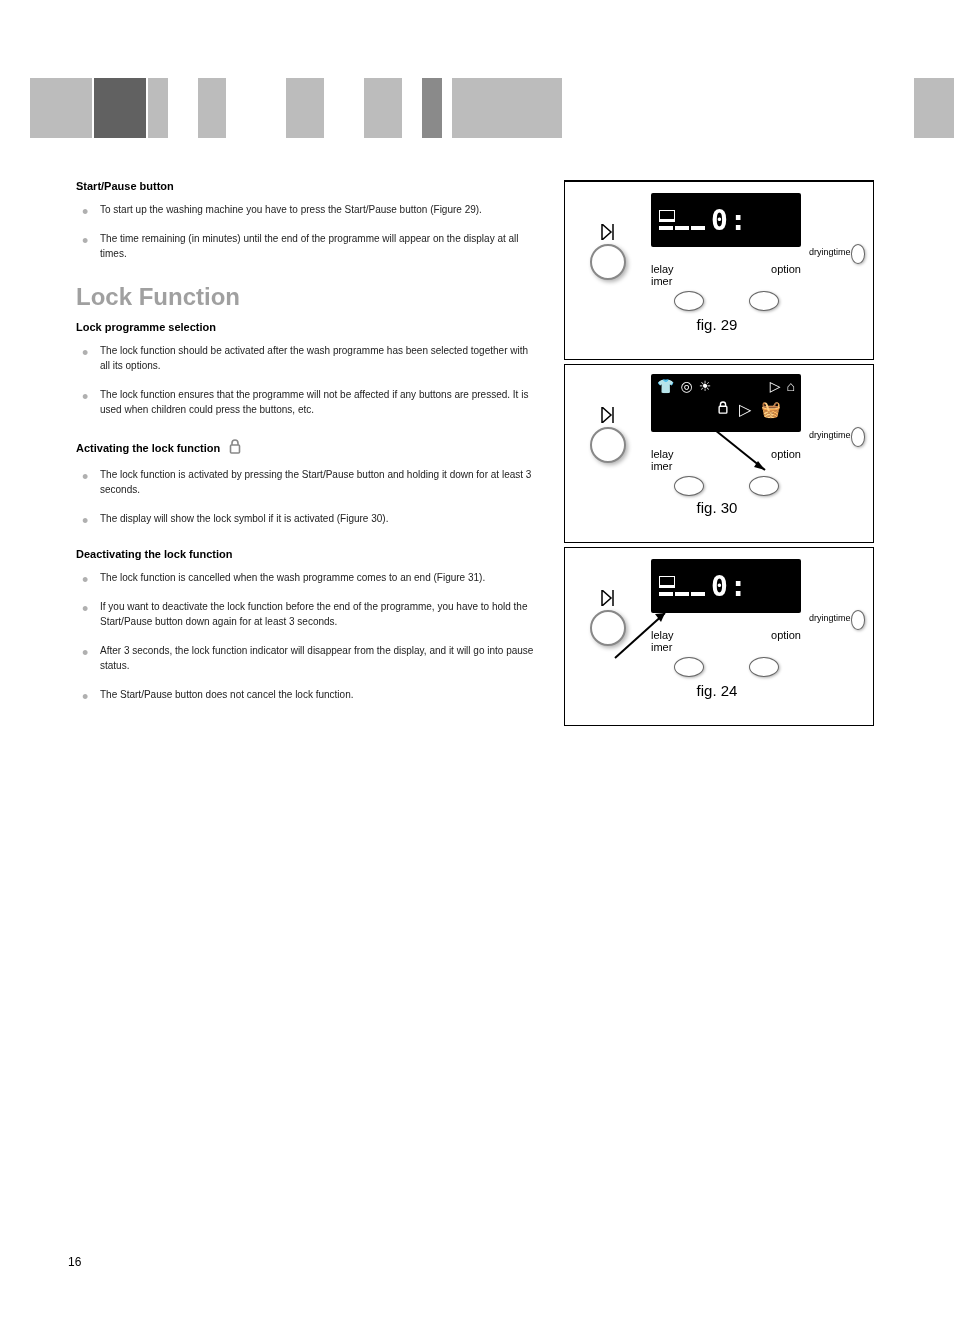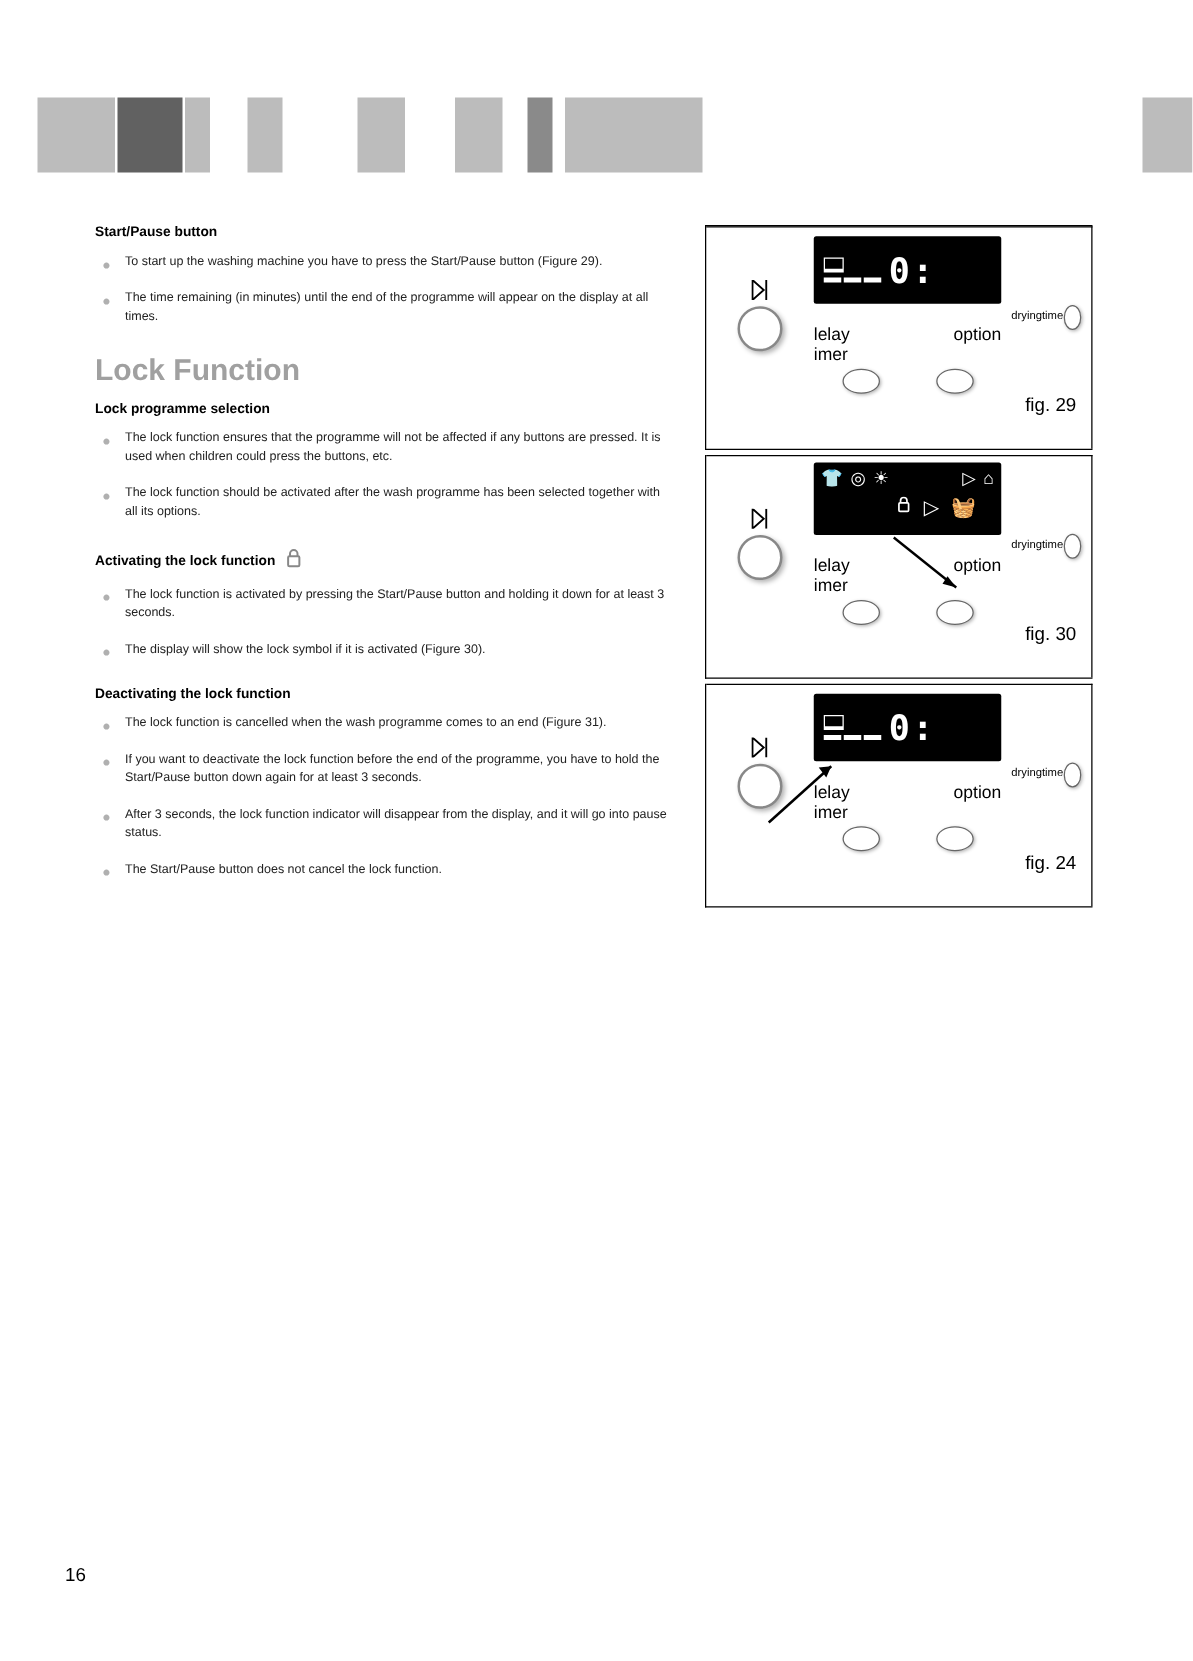--- a/index.html
+++ b/index.html
@@ -85,21 +85,21 @@
   }
   .fig-box:first-child { border-top: 1px solid #000; }
   .fig-inner {
     border-top: 1px solid #000;
     border-right: 1px solid #000;
     padding: 10px 8px 6px 8px;
     position: relative;
     height: 178px;
   }
   .fig-label {
-    text-align: right;
+    text-align: center;
     font-size: 15px;
     margin-top: 4px;
     padding-right: 4px;
   }
   .panel {
     display: flex;
     align-items: center;
     gap: 8px;
     height: 120px;
   }
@@ -121,21 +121,21 @@
   }
   .lcd-big {
     color:#fff; font-family: monospace; font-size:28px; font-weight:bold;
     letter-spacing:2px;
   }
   .lcd-icons { display:flex; flex-direction:column; gap:2px; }
   .prog-bars { display:flex; gap:2px; margin-top:2px;}
   .prog-bars span { width:14px; height:4px; background:#fff; display:block;}
   .under-labels {
     display:flex; justify-content:space-between;
-    font-size:14px; margin-top:16px;
+    font-size:11px; margin-top:16px;
   }
   .under-btns {
     display:flex; justify-content:space-around; margin-top:4px;
   }
   .small-btn {
     width:30px; height:20px; border:1.5px solid #666; border-radius:50%;
     box-shadow: 1px 1px 3px rgba(0,0,0,0.3); background:#fff;
   }
   .side-area {
     width:56px; display:flex; align-items:center;
@@ -147,22 +147,22 @@
 
   .lcd30 {
     background:#000; border-radius:2px; padding:4px 6px;
     height:58px; position:relative; color:#fff;
   }
   .lcd30 .toprow { display:flex; gap:6px; justify-content:flex-start; }
   .lcd30 .toprow span { font-size:14px; }
   .lcd30 .botrow { display:flex; gap:10px; margin-top:6px; align-items:center;}
 
   .page-num {
-    position:absolute; bottom:60px; left:52px;
-    font-size:15px;
+    position:absolute; bottom:60px; left:68px;
+    font-size:12px;
   }
 </style>
 </head>
 <body>
 
 <div class="header-bars">
   <div class="bar b1"></div>
   <div class="bar b2"></div>
   <div class="bar b3"></div>
   <div class="bar b4"></div>
@@ -179,22 +179,22 @@
 
       <h4 class="sub">Start/Pause button</h4>
       <ul class="bul">
         <li>To start up the washing machine you have to press the Start/Pause button (Figure 29).</li>
         <li>The time remaining (in minutes) until the end of the programme will appear on the display at all times.</li>
       </ul>
 
       <h2 class="section">Lock Function</h2>
       <h4 class="sub">Lock programme selection</h4>
       <ul class="bul">
+        <li>The lock function should be activated after the wash programme has been selected together with all its options.</li>
         <li>The lock function ensures that the programme will not be affected if any buttons are pressed. It is used when children could press the buttons, etc.</li>
-        <li>The lock function should be activated after the wash programme has been selected together with all its options.</li>
       </ul>
 
       <h4 class="sub">
         <span>Activating the lock function</span>
         <span class="lock-inline">
           <svg viewBox="0 0 14 16">
               <path d="M4 6 V4 a3 3 0 0 1 6 0 V6" fill="none" stroke="#888" stroke-width="1.6"></path>
               <rect x="2.5" y="6" width="9" height="8" rx="1" fill="none" stroke="#888" stroke-width="1.6"></rect>
             </svg>
         </span>

